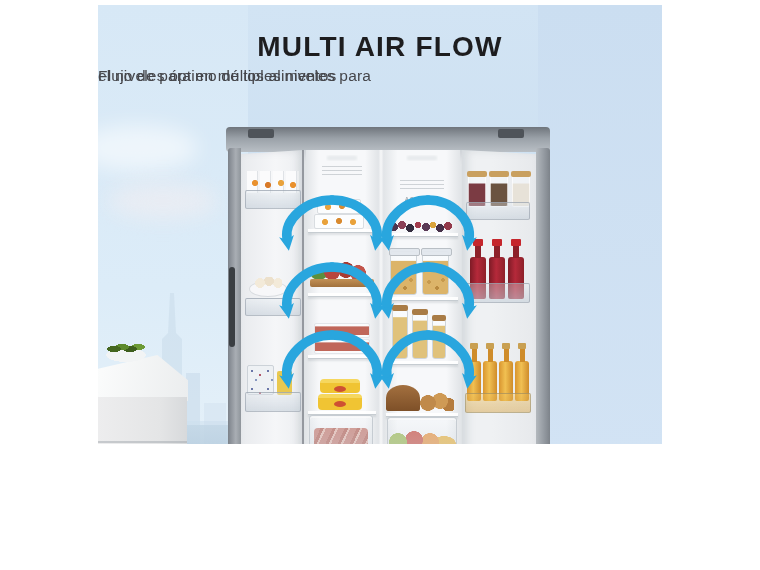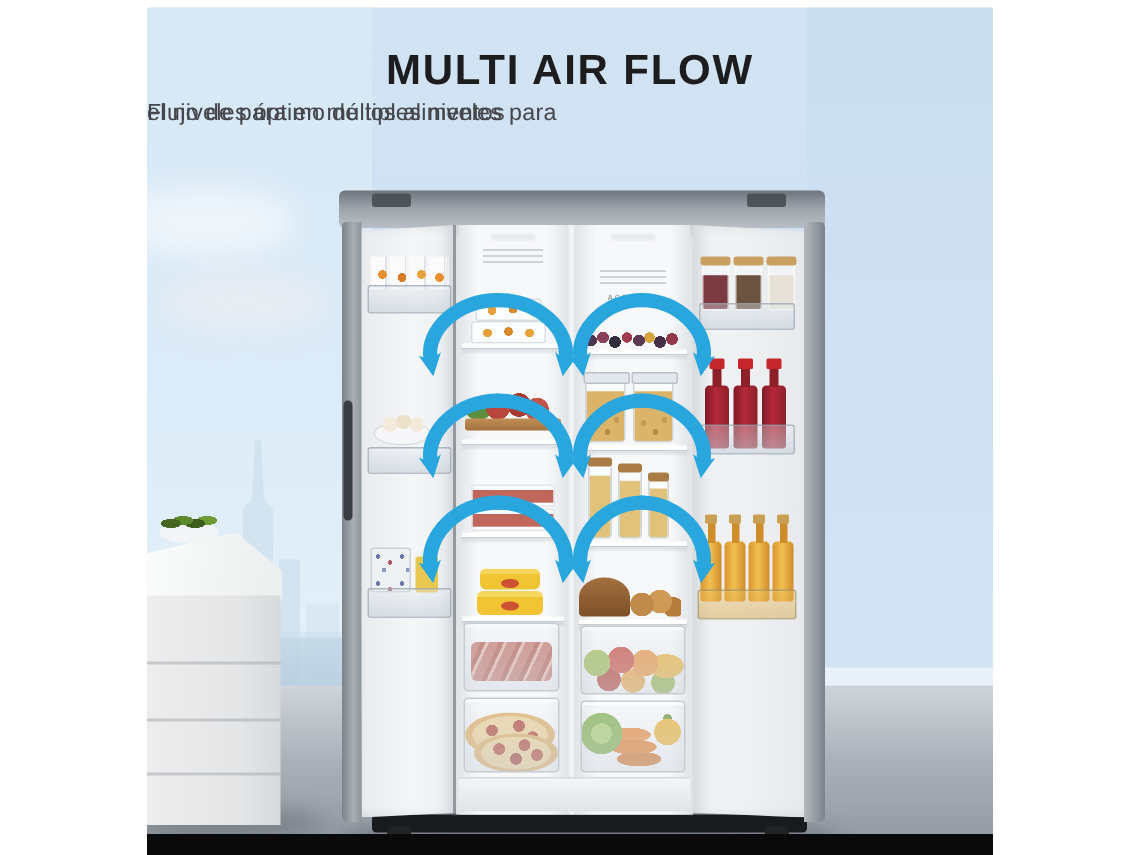--- a/index.html
+++ b/index.html
@@ -1,21 +1,21 @@
 <!DOCTYPE html>
 <html style="--arrow-blue: #29a6de; --photo-bg: #cfe1f2; --wall-blue: #ccdff1; --floor-gray: #9aa1a9; --bottom-strip: #0a0a0b; --title-text: #1d1d1f; --subtitle-text: #45464b; --fridge-silver: #9aa0a6; --interior-white: #f4f5f7; --butter-yellow: #f0c433; --bottle-red: #9c2330; --bottle-amber: #e8ab3c;"><head>
 <meta charset="utf-8">
 <style>
   html,body{margin:0;padding:0;background:#fff;}
   .canvas{position:relative;width:760px;height:570px;background:#fff;overflow:hidden;
           font-family:"Liberation Sans",sans-serif;}
   .canvas *{position:absolute;box-sizing:border-box;}
 
   
-  .photo{left:98px;top:5px;width:564px;height:565px;overflow:hidden;
+  .photo{left:98px;top:5px;width:564px;height:439px;overflow:hidden;
          background:linear-gradient(180deg,#d2e4f4 0%,#cee1f2 35%,#d5e7f5 62%,#dcebf7 100%);}
 
   
   .window{left:0;top:0;width:150px;height:470px;background:linear-gradient(180deg,#d7e8f6,#dcecf8 60%,#e6f1f9);}
   .cloud{border-radius:50%;background:rgba(255,255,255,.55);filter:blur(10px);}
   .cloud.c1{left:-20px;top:120px;width:120px;height:46px;}
   .cloud.c2{left:10px;top:178px;width:110px;height:36px;background:rgba(250,240,240,.45);}
   .skyline{left:18px;top:288px;width:120px;height:168px;opacity:.8;}
   .sea{left:0;top:420px;width:160px;height:34px;background:linear-gradient(#c2d6e5,#b2c9db);opacity:.75;}
   .wall{left:440px;top:0;width:124px;height:452px;background:linear-gradient(180deg,#cbdef1,#d2e3f4);}

